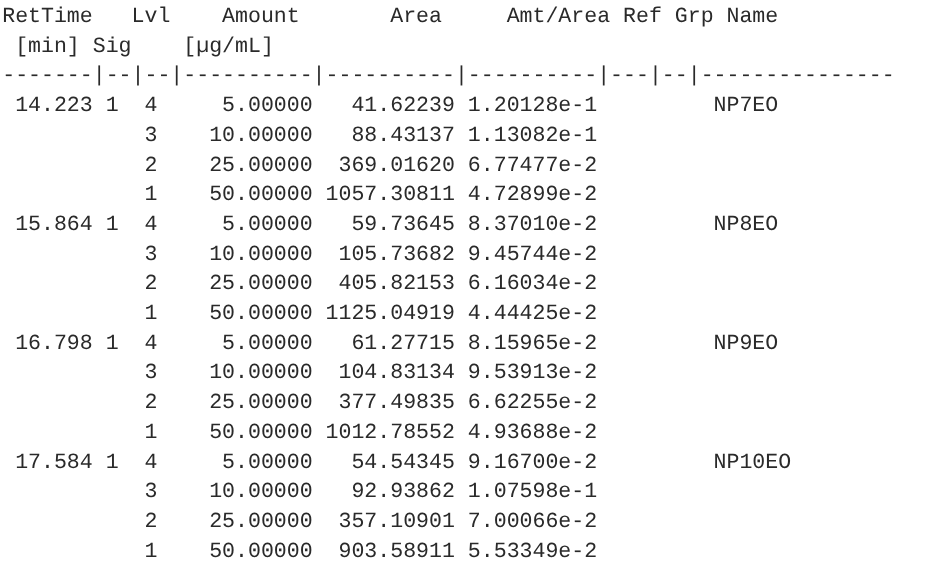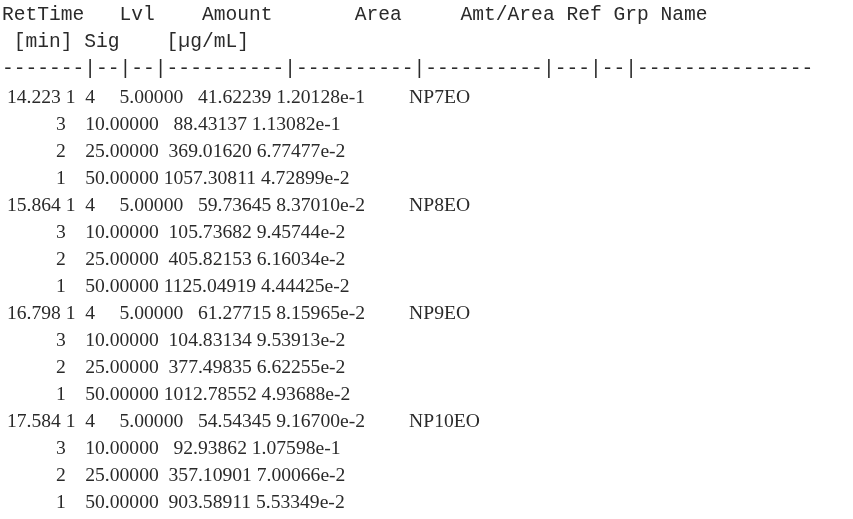--- a/index.html
+++ b/index.html
@@ -21,19 +21,19 @@
     letter-spacing: 0px;
     color: #1b1b1b;
     white-space: pre;
     padding: 2px 0 0 2px;
     margin: 0;
     font-weight: normal;
     -webkit-font-smoothing: antialiased;
   }
   #report .hdr      { color: #2a2a2a; }
   #report .rule     { color: #2a2a2a; }
-  #report .row      { color: #2a2a2a; font-family: Liberation Serif, serif; }
+  #report .row      { color: #2a2a2a; }
   .line { display: block; height: 27px; }
 </style>
 </head>
 <body style="background: rgb(255, 255, 255);">
 
 <pre id="report" style="color: rgb(27, 27, 27);"><span class="line hdr">RetTime   Lvl    Amount       Area     Amt/Area Ref Grp Name</span><span class="line hdr"> [min] Sig    [µg/mL]</span><span class="line rule">-------|--|--|----------|----------|----------|---|--|---------------</span><span class="line row"> 14.223 1  4     5.00000   41.62239 1.20128e-1         NP7EO</span><span class="line row">           3    10.00000   88.43137 1.13082e-1</span><span class="line row">           2    25.00000  369.01620 6.77477e-2</span><span class="line row">           1    50.00000 1057.30811 4.72899e-2</span><span class="line row"> 15.864 1  4     5.00000   59.73645 8.37010e-2         NP8EO</span><span class="line row">           3    10.00000  105.73682 9.45744e-2</span><span class="line row">           2    25.00000  405.82153 6.16034e-2</span><span class="line row">           1    50.00000 1125.04919 4.44425e-2</span><span class="line row"> 16.798 1  4     5.00000   61.27715 8.15965e-2         NP9EO</span><span class="line row">           3    10.00000  104.83134 9.53913e-2</span><span class="line row">           2    25.00000  377.49835 6.62255e-2</span><span class="line row">           1    50.00000 1012.78552 4.93688e-2</span><span class="line row"> 17.584 1  4     5.00000   54.54345 9.16700e-2         NP10EO</span><span class="line row">           3    10.00000   92.93862 1.07598e-1</span><span class="line row">           2    25.00000  357.10901 7.00066e-2</span><span class="line row">           1    50.00000  903.58911 5.53349e-2</span></pre>
 
 </body></html>

